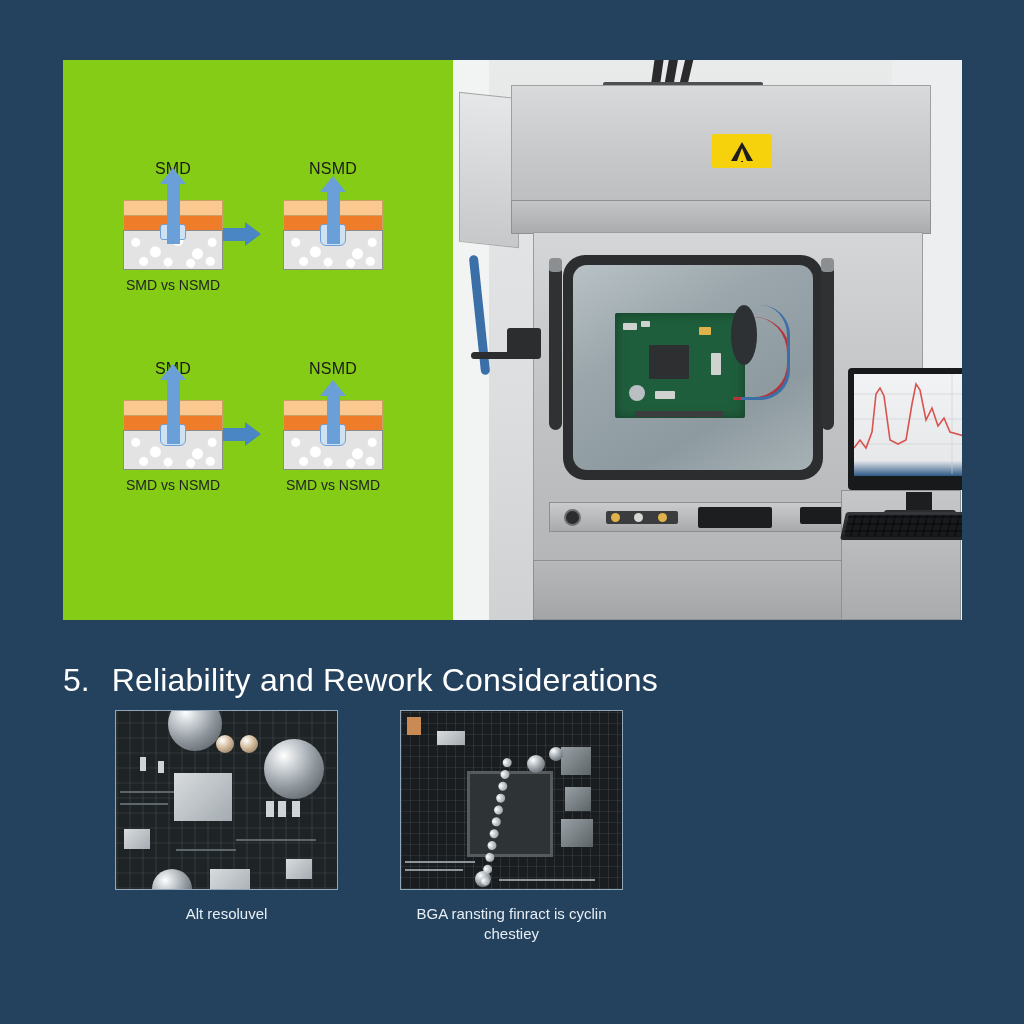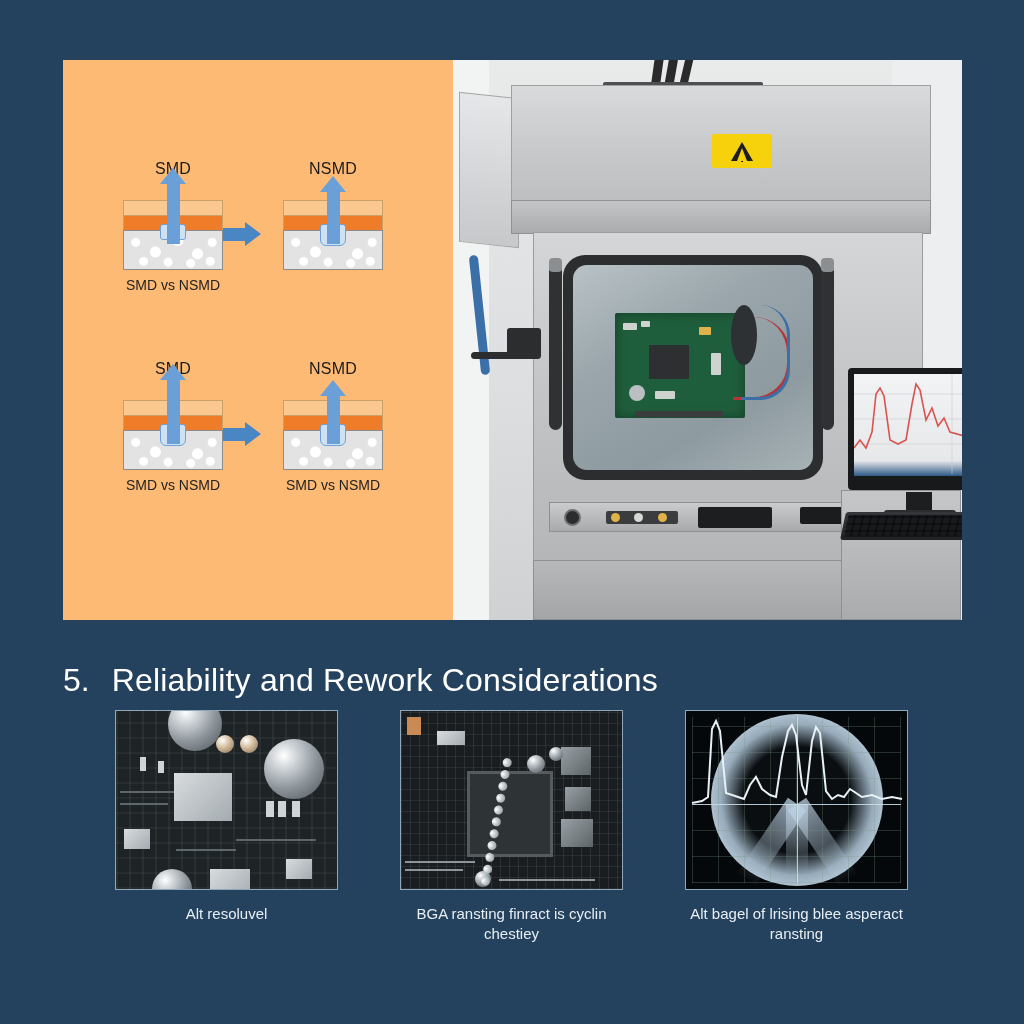--- a/index.html
+++ b/index.html
@@ -11,21 +11,21 @@
     position:relative;
   }
   .slide{position:absolute;inset:0;background:#24425e;}
 
   
   .media-panel{
     position:absolute;left:63px;top:60px;width:899px;height:560px;
     background:#ffffff;overflow:hidden;display:flex;
   }
   .diagram-pane{
-    position:relative;width:390px;height:560px;background:#fdba74;flex:0 0 390px;
+    position:relative;width:390px;height:560px;background:#84cc16;flex:0 0 390px;
   }
   .photo-pane{
     position:relative;flex:1 1 auto;height:560px;overflow:hidden;
     background:#cfd2d4;
   }
 
   
   .diag-row{position:absolute;left:0;width:390px;}
   .diag-row.r1{top:100px;height:210px;}
   .diag-row.r2{top:300px;height:210px;}
@@ -480,30 +480,14 @@
           <div class="bead" style="left:81px;top:12px;"></div>
           <div class="bead" style="left:90px;top:4px;"></div>
         </div>
         <div class="trace" style="left:4px;top:150px;width:70px;height:2px;background:#8d959a;"></div>
         <div class="trace" style="left:4px;top:158px;width:58px;height:2px;background:#8d959a;"></div>
         <div class="trace" style="left:98px;top:168px;width:96px;height:2px;background:#8d959a;"></div>
       </div>
       <div class="thumb-cap">BGA ransting finract is cyclin chestiey</div>
     </div>
 
-    <div class="thumb-item t3">
-      <div class="thumb-img">
-        <div class="xray"></div>
-        <div class="xray-disc"></div>
-        <div class="xray-beam" style="transform:translateX(-50%) rotate(34deg);transform-origin:top center;"></div>
-        <div class="xray-beam" style="transform:translateX(-50%) rotate(-34deg);transform-origin:top center;"></div>
-        <div class="xray-beam" style="transform:translateX(-50%) rotate(0deg);transform-origin:top center;height:70px;"></div>
-        <div class="grid"></div>
-        <div class="axis-h"></div>
-        <div class="axis-v"></div>
-        <svg width="221" height="178" viewBox="0 0 221 178" style="position:absolute;left:0;top:0;">
-          <polyline points="6,92 16,90 22,86 26,18 30,10 34,20 40,82 52,86 58,88 64,74 70,66 76,78 84,84 90,86 96,46 102,20 106,14 110,24 116,74 120,84 126,30 130,16 134,22 140,80 146,88 152,84 158,86 164,78 170,82 176,86 186,84 196,88 206,86 216,88" fill="none" stroke="#e8f0f5" stroke-width="2"></polyline>
-        </svg>
-      </div>
-      <div class="thumb-cap">Alt bagel of lrising blee asperact ransting</div>
-    </div>
   </div>
 </div>
 
 </body></html>

